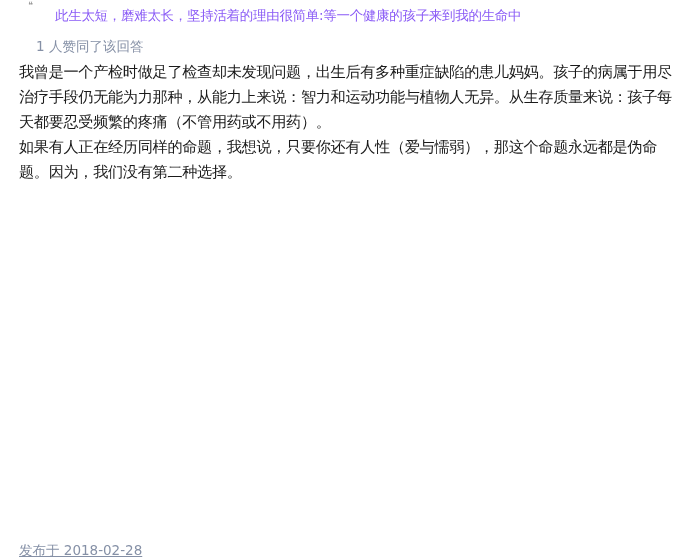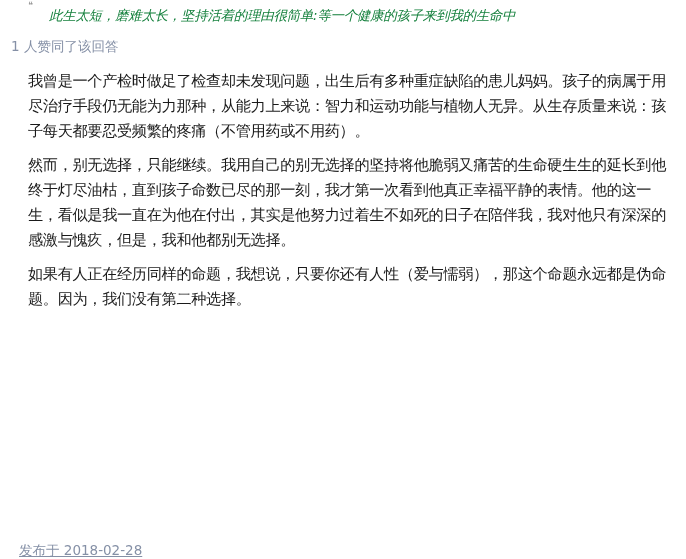--- a/index.html
+++ b/index.html
@@ -7,47 +7,46 @@
     width: 686px; height: 559px; overflow: hidden; position: relative;
     font-family: "DejaVu Sans", "Liberation Sans", sans-serif;
   }
   .quote-row {
     position: absolute; left: 0; top: 0; width: 686px; height: 30px;
   }
   .quote-mark {
     position: absolute; left: 28px; top: 0px; font-size: 9px; color: #999; line-height: 10px;
   }
   .quote-text {
-    position: absolute; left: 49px; top: 6px; font-size: 13.5px; color: #15803d; line-height: 18px;
-    white-space: nowrap; letter-spacing: -0.3px; font-style: italic;
+    position: absolute; left: 55px; top: 6px; font-size: 13.5px; color: #8b5cf6; line-height: 18px;
+    white-space: nowrap; letter-spacing: -0.3px;
   }
   .votes {
-    position: absolute; left: 11px; top: 36px; font-size: 13.5px; color: #8590a6; line-height: 20px;
+    position: absolute; left: 36px; top: 36px; font-size: 13.5px; color: #8590a6; line-height: 20px;
     white-space: nowrap;
   }
   .content {
     position: absolute; left: 19px; top: 60px; width: 656px;
     font-size: 15.2px; line-height: 25px; color: #1a1a1a; letter-spacing: -0.35px;
   }
-  .content p { margin: 9px; }
+  .content p { margin: 0; }
   .date {
     position: absolute; left: 19px; top: 540px; font-size: 13.5px; color: #8590a6; line-height: 20px;
     white-space: nowrap;
     text-decoration: underline;
   }
 </style>
 </head>
 <body>
 
 <div class="quote-row">
   <span class="quote-mark">❝</span>
   <span class="quote-text">此生太短，磨难太长，坚持活着的理由很简单:等一个健康的孩子来到我的生命中</span>
 </div>
 
 <div class="votes">1 人赞同了该回答</div>
 
 <div class="content">
   <p>我曾是一个产检时做足了检查却未发现问题，出生后有多种重症缺陷的患儿妈妈。孩子的病属于用尽治疗手段仍无能为力那种，从能力上来说：智力和运动功能与植物人无异。从生存质量来说：孩子每天都要忍受频繁的疼痛（不管用药或不用药）。</p>
-  <p>然而，别无选择，只能继续。我用自己的别无选择的坚持将他脆弱又痛苦的生命硬生生的延长到他终于灯尽油枯，直到孩子命数已尽的那一刻，我才第一次看到他真正幸福平静的表情。他的这一生，看似是我一直在为他在付出，其实是他努力过着生不如死的日子在陪伴我，我对他只有深深的感激与愧疚，但是，我和他都别无选择。</p>
   <p>如果有人正在经历同样的命题，我想说，只要你还有人性（爱与懦弱），那这个命题永远都是伪命题。因为，我们没有第二种选择。</p>
 </div>
 
 <div class="date">发布于 2018-02-28</div>
 
 </body></html>

